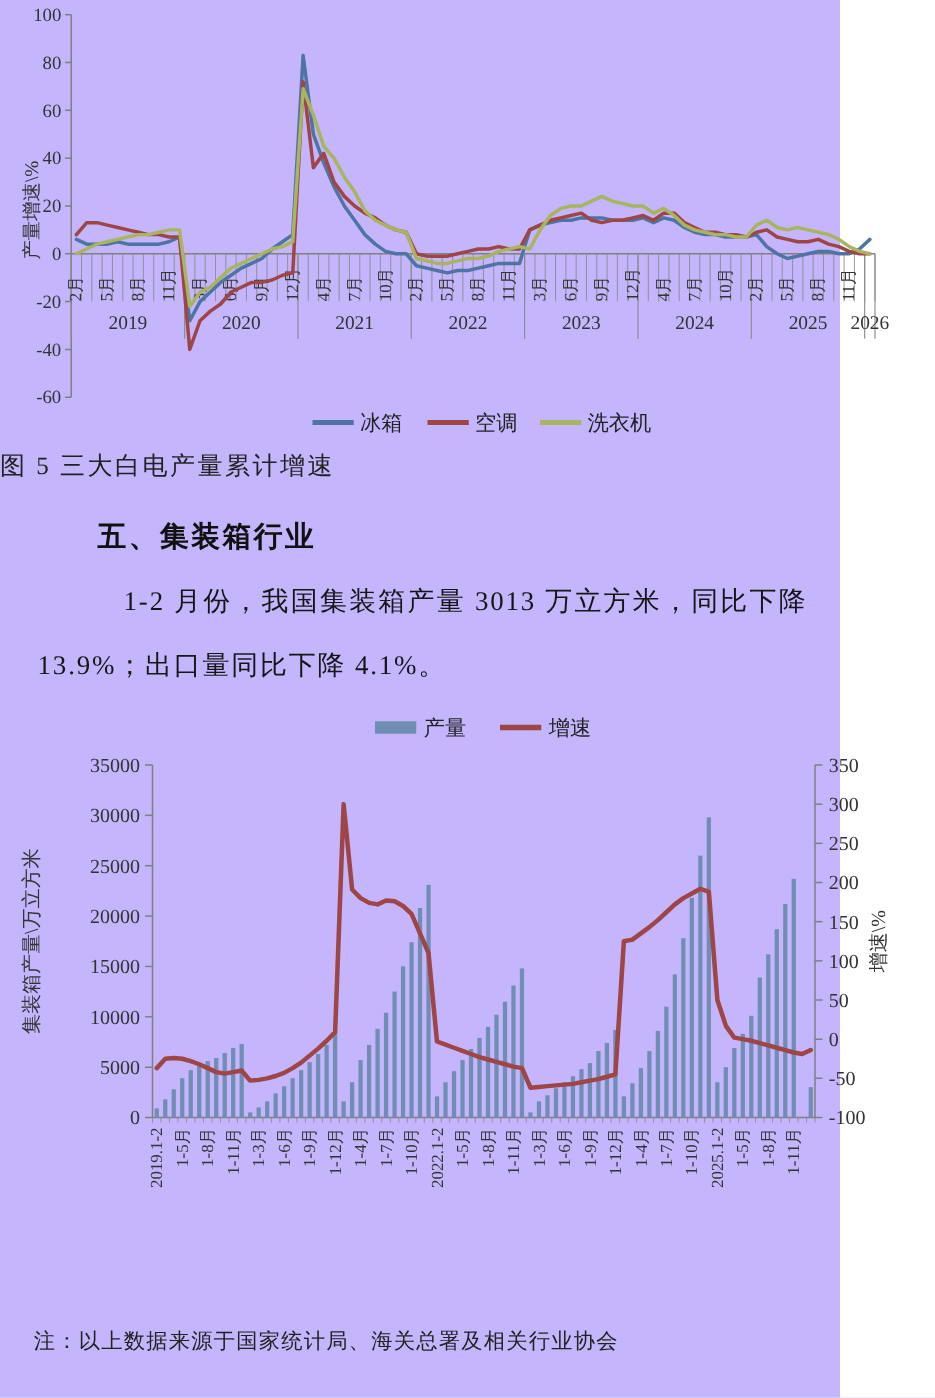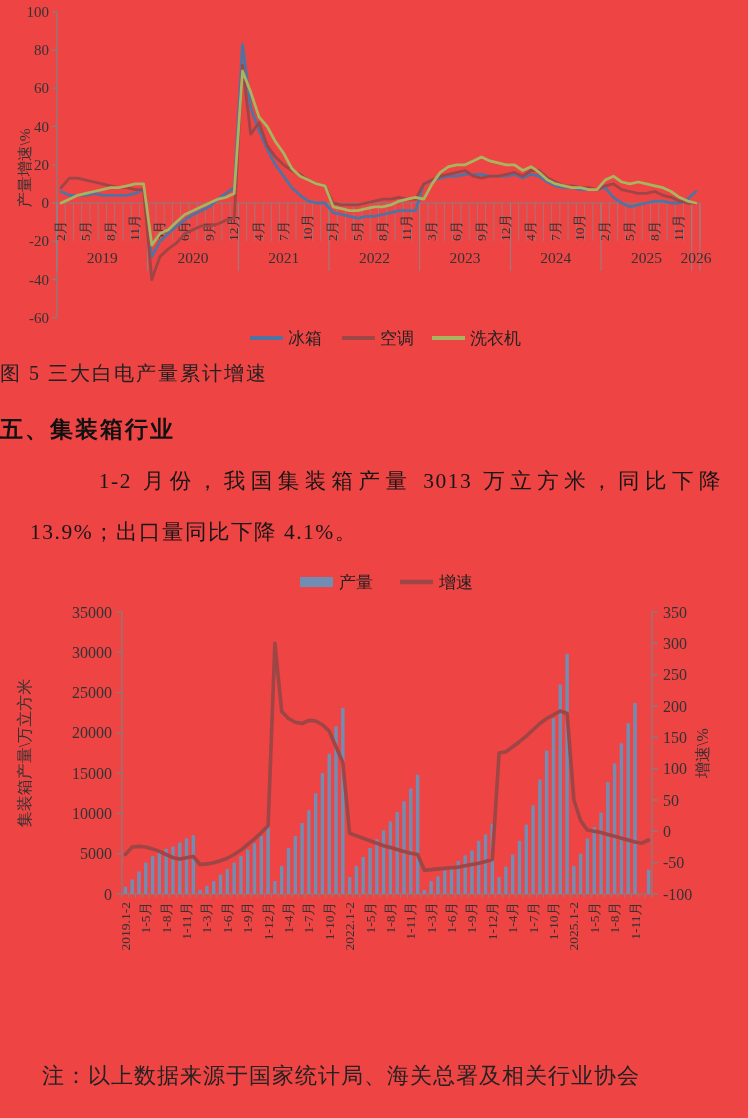--- a/index.html
+++ b/index.html
@@ -1,39 +1,39 @@
 <!DOCTYPE html>
 <html><head>
 <meta charset="utf-8">
 <style>
   html,body{margin:0;padding:0;background:#ffffff;}
   body{
     width:748px;height:1118px;overflow:hidden;
     font-family:"Liberation Serif","DejaVu Serif",serif;
     color:#1c1c1c;
   }
-  .page{width:748px;height:1118px;background:#ef4444;position:relative;}
+  .page{width:672px;height:1118px;background:#c4b5fd;position:relative;}
   svg text{font-family:"Liberation Serif","DejaVu Serif",serif;}
   .fig-caption{
     font-size:20px;letter-spacing:2px;color:#222;
     margin:8px 0 0 0;height:34px;line-height:30px;
   }
   .section-heading{
     font-size:23px;font-weight:bold;letter-spacing:2px;color:#111;
-    margin:16px 0 0 0;height:42px;line-height:42px;
+    margin:16px 0 0 0;padding-left:78px;height:42px;line-height:42px;
     font-family:"Liberation Sans","DejaVu Sans",sans-serif;
   }
   .body-paragraph{
     font-size:21.5px;line-height:51px;letter-spacing:1.5px;
     text-align:justify;text-indent:3.2em;
     margin:6px 0 0 0;padding:0 26px 0 30px;height:108px;color:#161616;
   }
   .note-line{
-    font-size:22px;letter-spacing:1px;color:#222;
-    padding-left:42px;margin-top:52px;
+    font-size:17px;letter-spacing:1px;color:#222;
+    padding-left:27px;margin-top:52px;
   }
   .chart-block{display:block;}
 </style>
 </head>
 <body>
 
 <div class="page">
 
   <svg id="chart5" class="chart-block" width="748" height="350" viewBox="0 0 748 350">
       <g>

